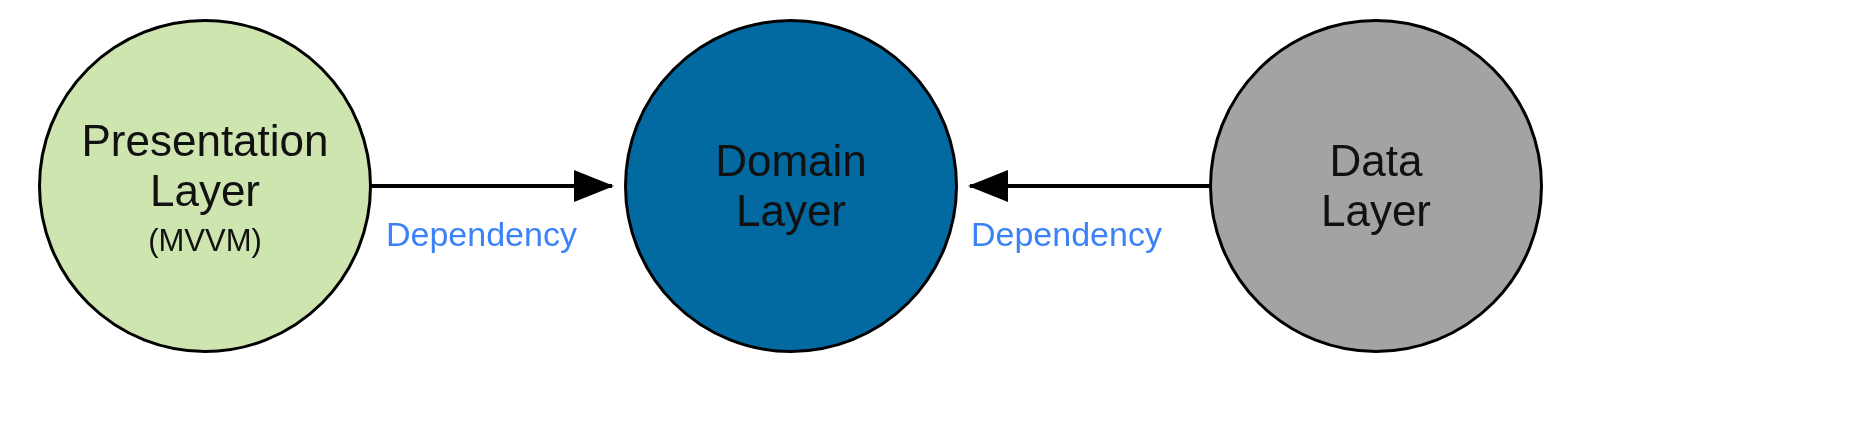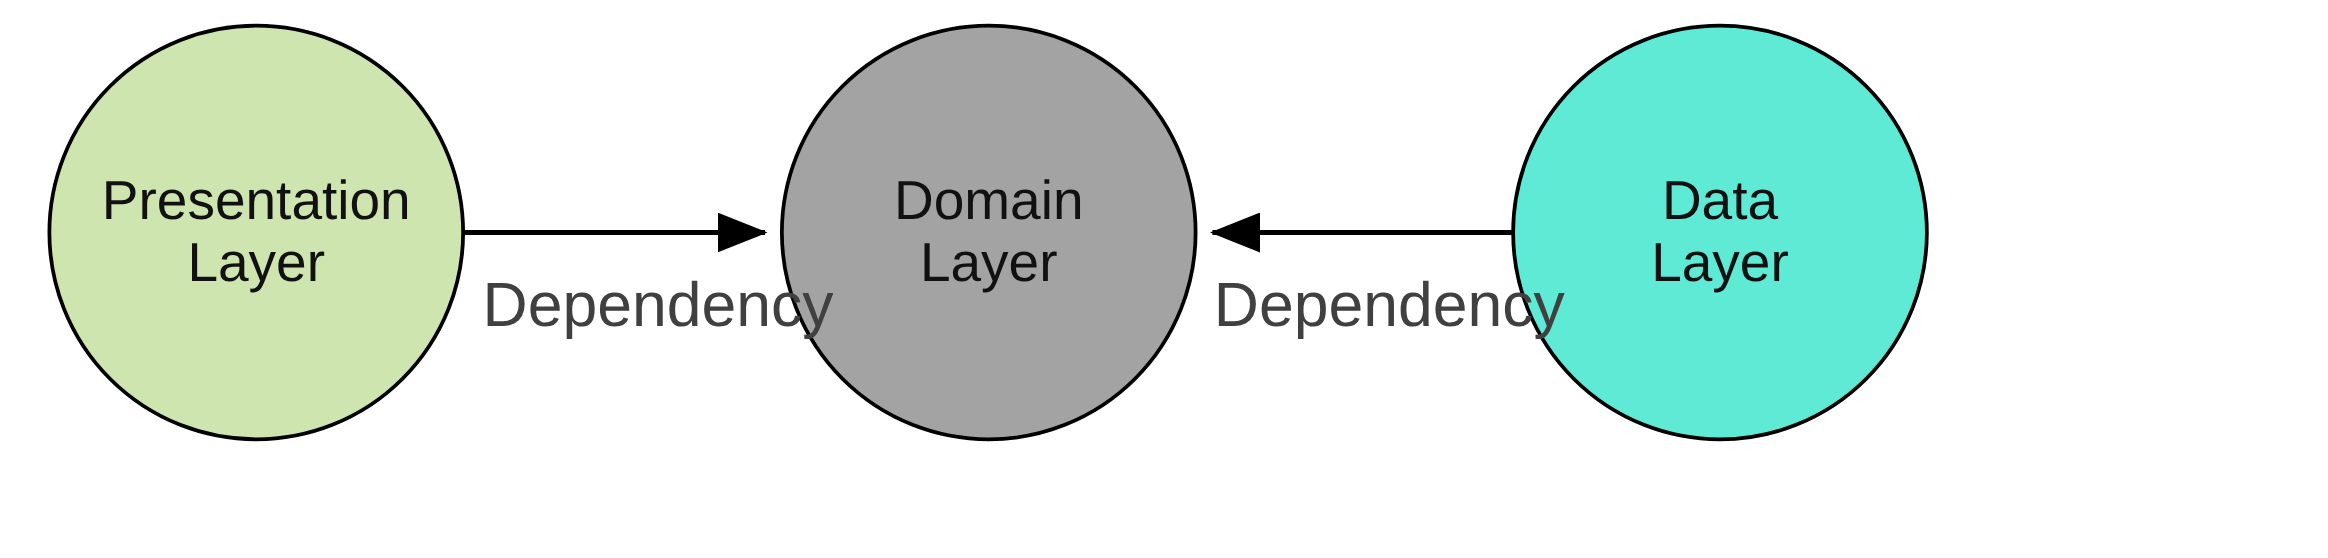--- a/index.html
+++ b/index.html
@@ -51,41 +51,41 @@
     top: 19px;
     width: 334px;
     height: 334px;
     background: #cfe5b0;
   }
   #node-domain {
     left: 624px;
     top: 19px;
     width: 334px;
     height: 334px;
-    background: #a3a3a3;
+    background: #0369a1;
   }
   #node-data {
     left: 1209px;
     top: 19px;
     width: 334px;
     height: 334px;
-    background: #5eead4;
+    background: #a3a3a3;
   }
   .edge-svg {
     position: absolute;
     left: 0;
     top: 0;
     width: 1862px;
     height: 446px;
     overflow: visible;
   }
   .edge-label {
     position: absolute;
-    font-size: 50px;
-    color: #404040;
+    font-size: 34px;
+    color: #3b82f6;
     white-space: nowrap;
   }
   #edge-label-left {
     left: 386px;
     top: 215px;
   }
   #edge-label-right {
     left: 971px;
     top: 215px;
   }
@@ -112,20 +112,21 @@
     <g>
       <line x1="1211" y1="186" x2="970" y2="186" stroke="#000000" stroke-width="4" marker-end="url(#arrow-left)"></line>
     </g>
   </svg>
 
   <div class="node" id="node-presentation">
     <div class="node-title">
       <span class="title-line">Presentation</span>
       <span class="title-line">Layer</span>
     </div>
+    <div class="node-subtitle">(MVVM)</div>
   </div>
 
   <div class="node" id="node-domain">
     <div class="node-title">
       <span class="title-line">Domain</span>
       <span class="title-line">Layer</span>
     </div>
   </div>
 
   <div class="node" id="node-data">

